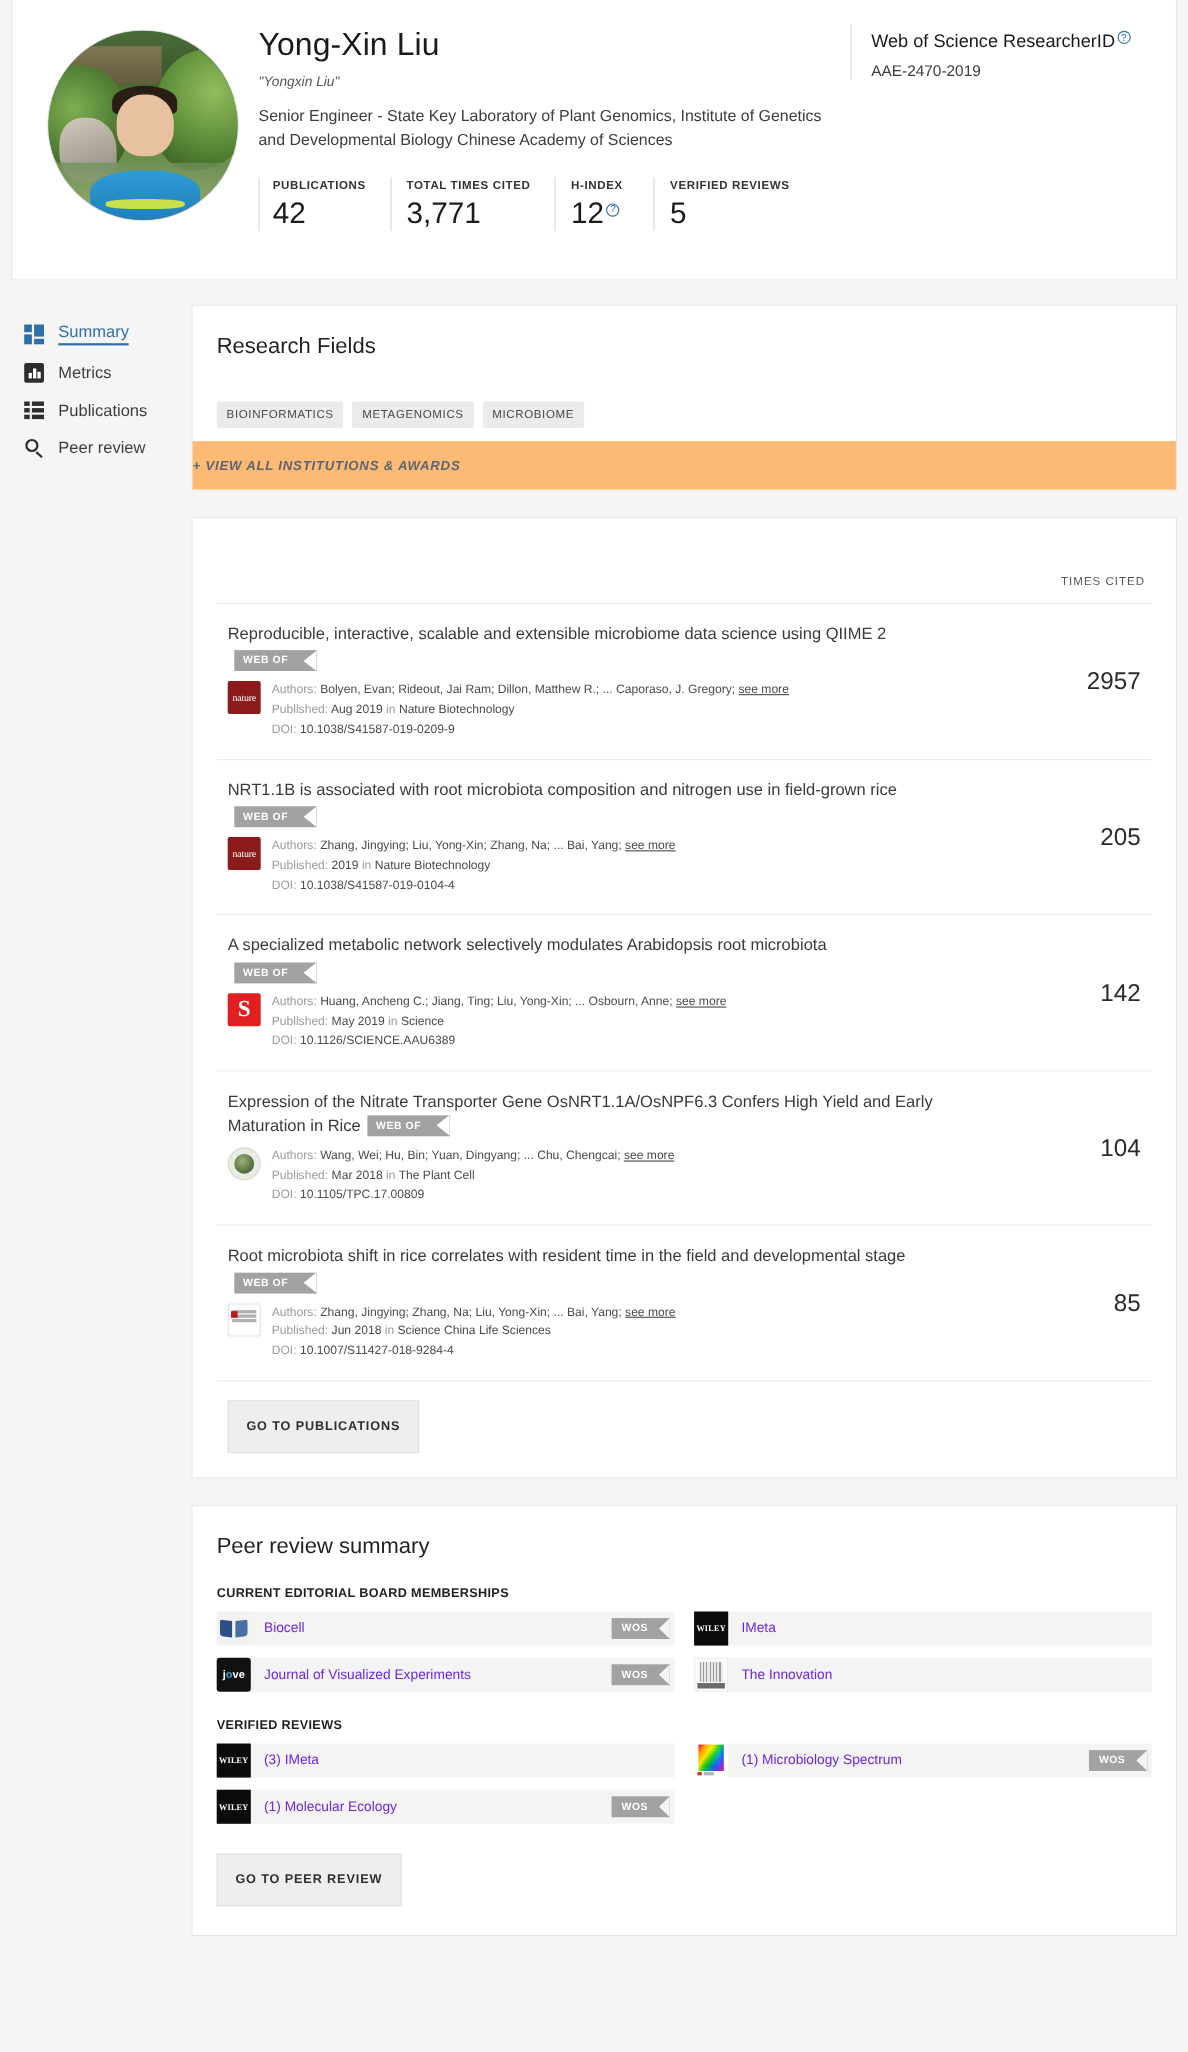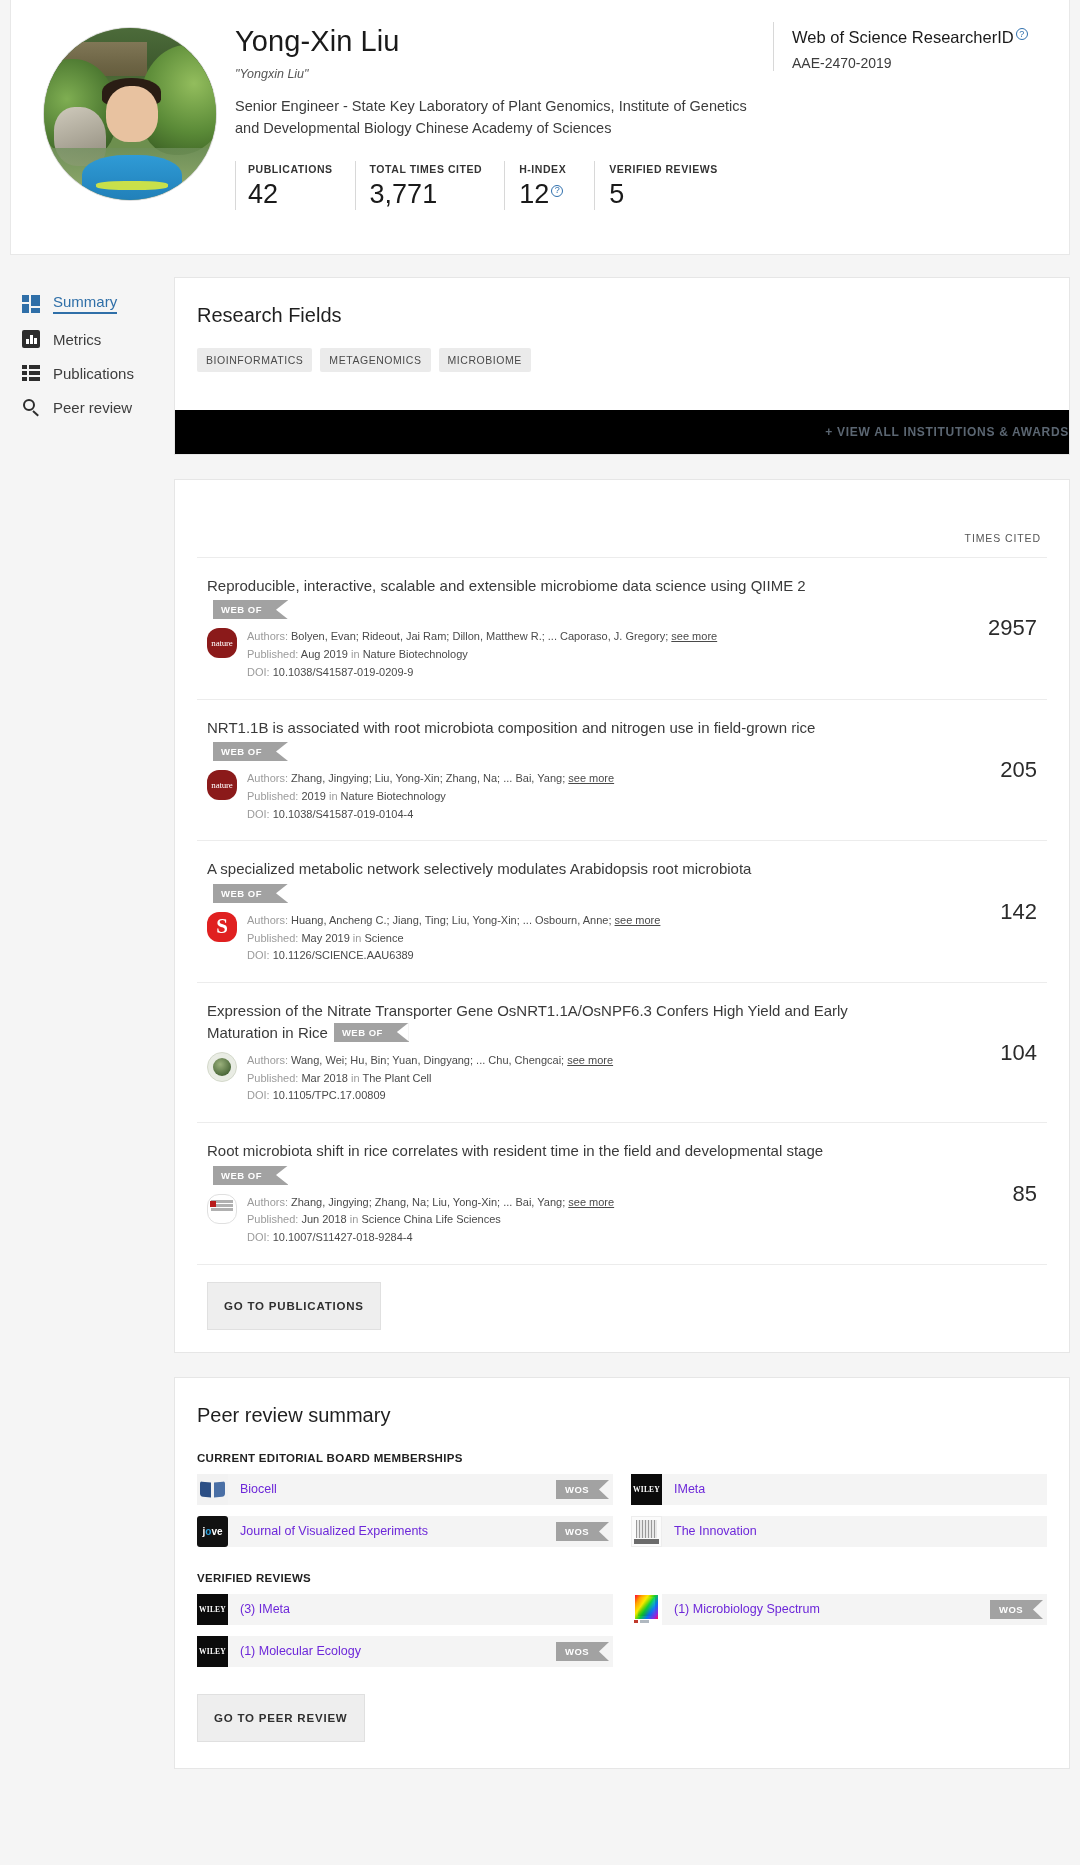--- a/index.html
+++ b/index.html
@@ -140,30 +140,30 @@
   .content { flex: 1 1 auto; padding-left: 9px; padding-right: 0; }
 
   .card {
     background: #fff; border: 1px solid #e6e6e6;
     margin-bottom: 24px;
   }
   .card-pad { padding: 26px 22px 0 22px; }
 
   .section-title { font-size: 20px; font-weight: 400; color: #1f1f1f; }
 
-  .field-chips { display: flex; gap: 8px; margin-top: 21px; padding-bottom: 38px; flex-wrap: wrap; }
+  .field-chips { display: flex; gap: 8px; margin-top: 38px; padding-bottom: 12px; flex-wrap: wrap; }
   .chip {
     background: #ebebeb; color: #4a4a4a;
     font-size: 10.5px; letter-spacing: .55px; font-weight: 400;
     padding: 6px 9px; border-radius: 2px; text-transform: uppercase;
   }
   .view-all-bar {
-    background: #000000; color: #5b6672;
-    text-align: right; font-size: 12px; font-weight: 700; letter-spacing: .7px;
-    padding: 15px 0; text-transform: uppercase; cursor: pointer;
+    background: #fdba74; color: #5b6672;
+    text-align: left; font-size: 12px; font-weight: 700; letter-spacing: .7px;
+    padding: 15px 0; text-transform: uppercase; cursor: pointer; font-style: italic;
   }
 
   
   .pub-head {
     display: flex; justify-content: flex-end;
     font-size: 10.5px; letter-spacing: .9px; color: #555;
     padding: 26px 6px 13px 0; text-transform: uppercase;
   }
   .pub-row {
     display: flex; border-top: 1px solid #ececec;
@@ -187,21 +187,21 @@
   }
   .wos-tag::after {
     content:""; position:absolute; right:0; top:0; height:100%; width:12px;
     background:#fff;
     clip-path: polygon(100% 0, 100% 100%, 0 50%);
   }
   .pub-title-line { margin-bottom: 4px; }
   .pub-meta { display: flex; margin-top: 9px; }
   .jlogo {
     flex: 0 0 30px; width: 30px; height: 30px; margin-right: 10px;
-    border-radius: 12px; overflow: hidden; position: relative;
+    border-radius: 2px; overflow: hidden; position: relative;
     display: flex; align-items: center; justify-content: center;
     font-size: 9px; color: #fff; text-align: center; line-height: 1;
   }
   .jlogo.nature { background: #8b1a1a; font-family: "Liberation Serif", serif; font-size: 9px; letter-spacing:-.2px;}
   .jlogo.science { background: #e02020; font-family: "Liberation Serif", serif; font-size: 21px; font-weight:700; }
   .jlogo.plantcell { background: #e9ece4; border:1px solid #d4d9cb; border-radius:50%; }
   .jlogo.plantcell .pc-in { width:18px;height:18px;border-radius:50%;
         background: radial-gradient(circle at 40% 35%, #9bb17c, #4e6b3c 70%, #35492a); }
   .jlogo.scichina { background: #ffffff; border:1px solid #e0e0e0; }
   .jlogo.scichina .sc-bar { width:22px; height:3px; background:#b0b0b0; margin:1px auto; }

